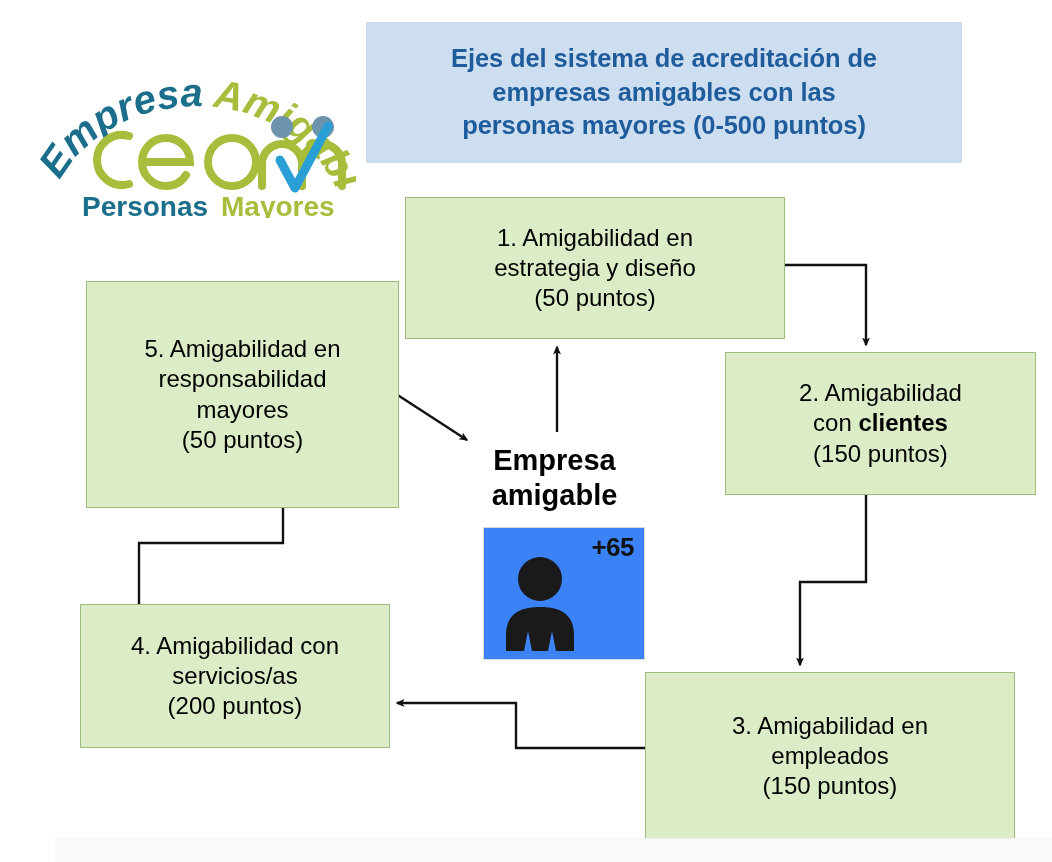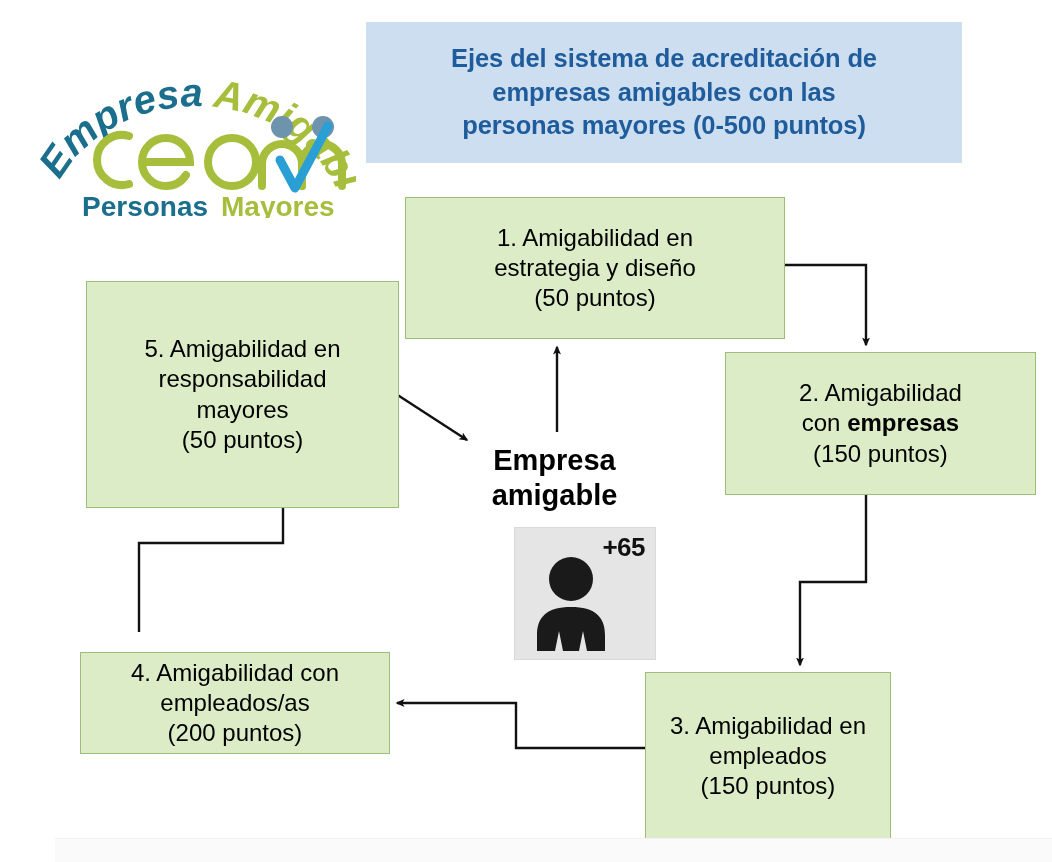--- a/index.html
+++ b/index.html
@@ -78,48 +78,47 @@
     color: #000000;
     font-size: 24px;
     line-height: 1.26;
     padding: 4px 8px;
   }
   .node .ln { display: block; white-space: nowrap; }
   .node .ln.b { font-weight: normal; }
 
   #node1 { left: 405px; top: 197px; width: 380px; height: 142px; }
   #node2 { left: 725px; top: 352px; width: 311px; height: 143px; }
-  #node3 { left: 645px; top: 672px; width: 246px; height: 168px; }
-  #node4 { left: 80px;  top: 652px; width: 310px; height: 102px; }
+  #node3 { left: 645px; top: 672px; width: 370px; height: 168px; }
+  #node4 { left: 80px;  top: 604px; width: 310px; height: 144px; }
   #node5 { left: 42px;  top: 281px; width: 313px; height: 227px; margin-left: 44px; }
 
   
   .center-label {
     position: absolute;
     left: 452px;
     top: 443px;
     width: 205px;
     text-align: center;
     font-size: 29px;
     font-weight: bold;
     line-height: 1.22;
     color: #000;
   }
   .center-label .ln { display: block; }
 
   .elder-icon {
     position: absolute;
     left: 483px;
     top: 527px;
-    width: 142px;
+    width: 162px;
     height: 133px;
-    background: #e5e5e5;
+    background: #3b82f6;
     border: 1px solid #d9d9d9;
     box-sizing: border-box;
-    margin-left: 31px;
   }
   .elder-icon .age-badge {
     position: absolute;
     right: 10px;
     top: 4px;
     font-size: 26px;
     font-weight: bold;
     color: #111;
     letter-spacing: -0.5px;
   }
@@ -209,33 +208,33 @@
   </svg>
 
   <div class="node" id="node1">
     <span class="ln">1. Amigabilidad en</span>
     <span class="ln b">estrategia y diseño</span>
     <span class="ln">(50 puntos)</span>
   </div>
 
   <div class="node" id="node2">
     <span class="ln">2. Amigabilidad</span>
-    <span class="ln"><span>con </span><b>empresas</b></span>
+    <span class="ln"><span>con </span><b>clientes</b></span>
     <span class="ln">(150 puntos)</span>
   </div>
 
   <div class="node" id="node3">
     <span class="ln">3. Amigabilidad en</span>
     <span class="ln b">empleados</span>
     <span class="ln">(150 puntos)</span>
   </div>
 
   <div class="node" id="node4">
     <span class="ln">4. Amigabilidad con</span>
-    <span class="ln b">empleados/as</span>
+    <span class="ln b">servicios/as</span>
     <span class="ln">(200 puntos)</span>
   </div>
 
   <div class="node" id="node5">
     <span class="ln">5. Amigabilidad en</span>
     <span class="ln b">responsabilidad</span>
     <span class="ln b">mayores</span>
     <span class="ln">(50 puntos)</span>
   </div>
 

